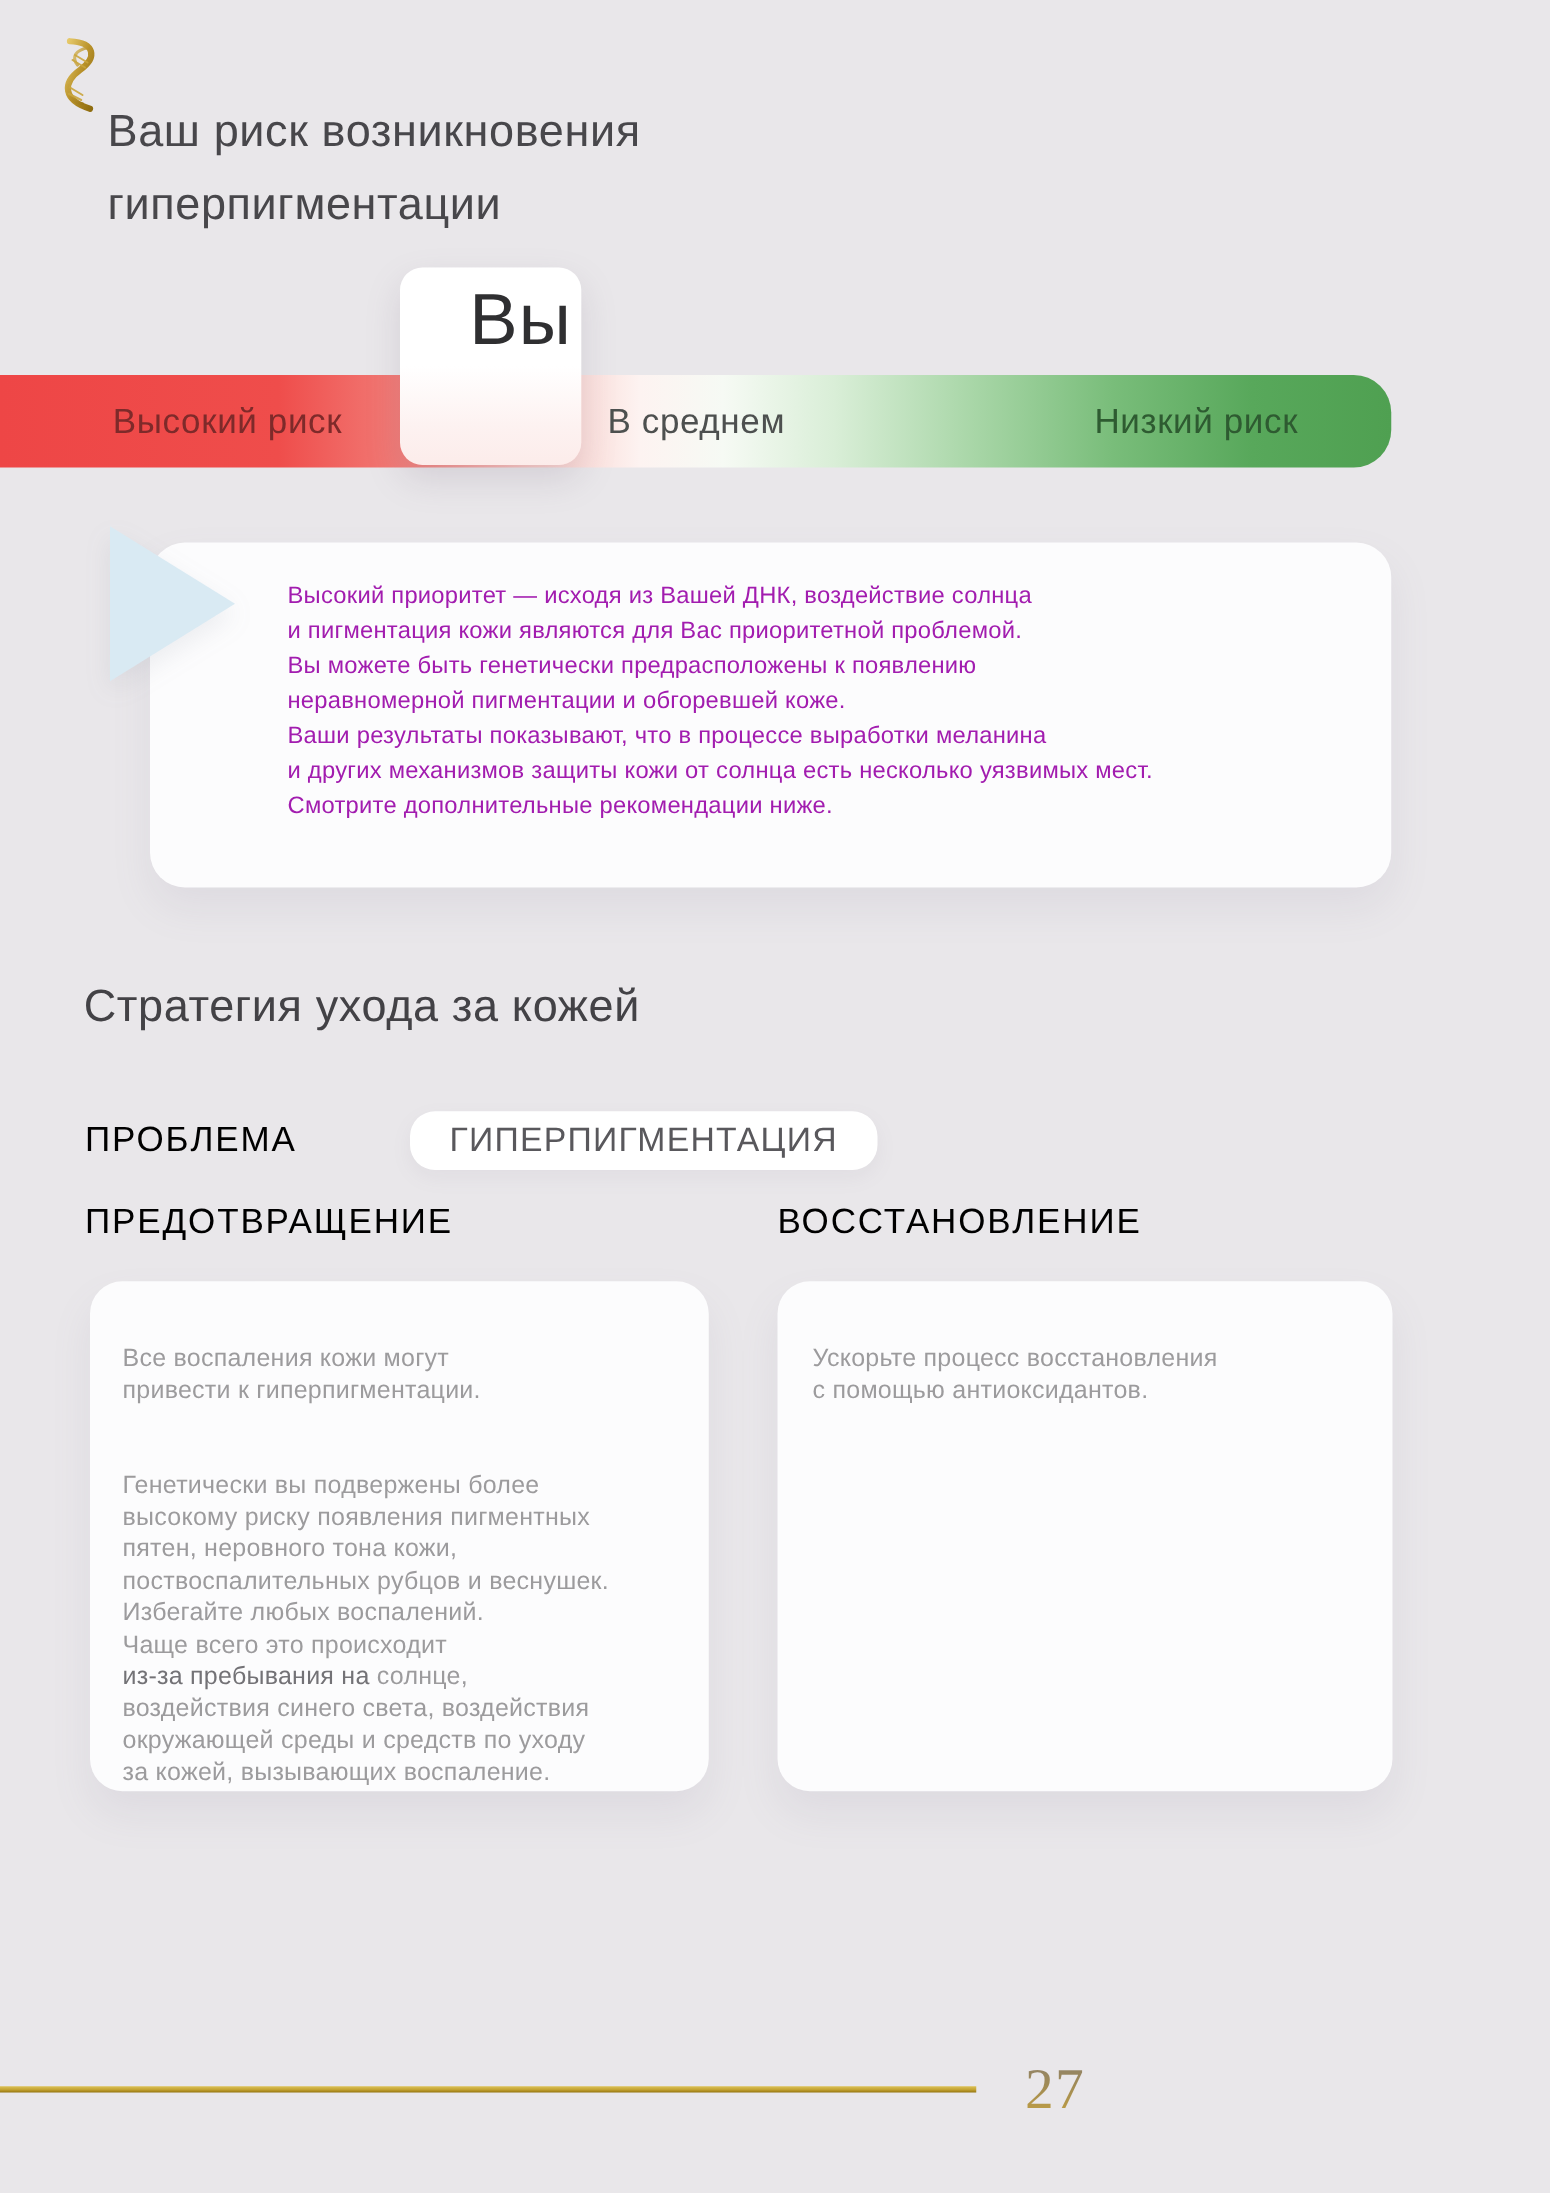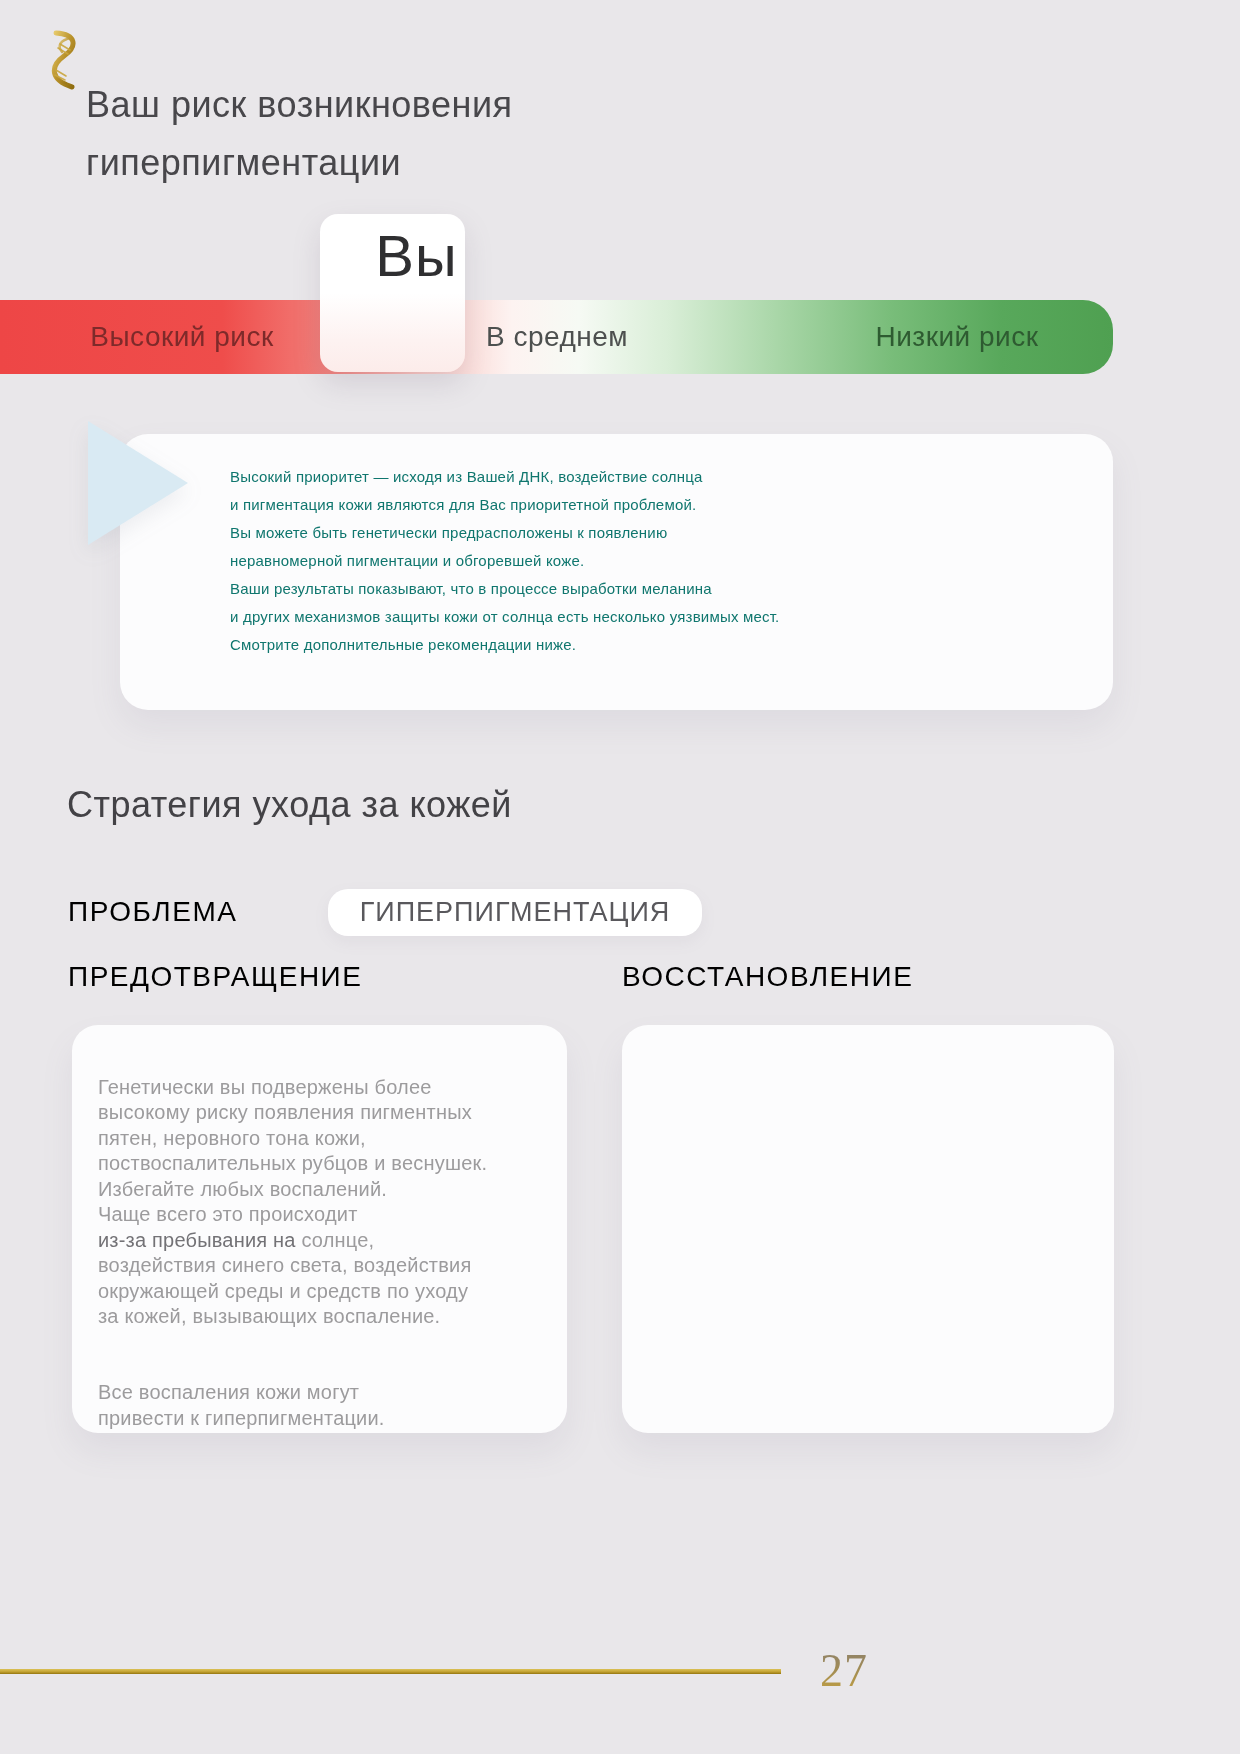--- a/index.html
+++ b/index.html
@@ -50,22 +50,22 @@
   }
   .triangle {
     position:absolute; left:88px; top:421px; width:0; height:0; z-index:4;
     border-left:100px solid #d9eaf3;
     border-top:62px solid transparent;
     border-bottom:62px solid transparent;
     filter:drop-shadow(0 8px 10px rgba(100,110,130,0.10));
   }
   .summary-text {
     position:absolute; left:230px; top:463px; width:840px; z-index:5;
-    font-size:15px; line-height:28px; font-weight:300;
-    color:#0f766e; white-space:pre-line; letter-spacing:0.2px;
+    font-size:19px; line-height:28px; font-weight:300;
+    color:#a21caf; white-space:pre-line; letter-spacing:0.2px;
   }
   .strategy-heading {
     position:absolute; left:67px; top:784px;
     font-size:36px; font-weight:300; color:#434246; letter-spacing:0.5px;
   }
   .uc-label {
     position:absolute; font-size:28px; font-weight:300;
     letter-spacing:1.5px; color:#000000; white-space:nowrap;
   }
   .lbl-problem { left:68px; top:896px; }
@@ -147,34 +147,36 @@
 <h2 class="strategy-heading">Стратегия ухода за кожей</h2>
 
 <span class="uc-label lbl-problem">ПРОБЛЕМА</span>
 <div class="problem-pill">ГИПЕРПИГМЕНТАЦИЯ</div>
 
 <span class="uc-label lbl-prevention">ПРЕДОТВРАЩЕНИЕ</span>
 <span class="uc-label lbl-recovery">ВОССТАНОВЛЕНИЕ</span>
 
 <div class="info-card card-left">
   <div class="card-body">
+    <p>Все воспаления кожи могут
+привести к гиперпигментации.</p>
     <p><span>Генетически вы подвержены более
 высокому риску появления пигментных
 пятен, неровного тона кожи,
 поствоспалительных рубцов и веснушек.
 Избегайте любых воспалений.
 Чаще всего это происходит
 </span><span class="em">из-за пребывания на</span><span> солнце,
 воздействия синего света, воздействия
 окружающей среды и средств по уходу
 за кожей, вызывающих воспаление.</span></p>
-    <p>Все воспаления кожи могут
-привести к гиперпигментации.</p>
   </div>
 </div>
 
 <div class="info-card card-right">
   <div class="card-body">
+    <p>Ускорьте процесс восстановления
+с помощью антиоксидантов.</p>
   </div>
 </div>
 
 <div class="footer-line"></div>
 <div class="page-number">27</div>
 
 </body></html>

